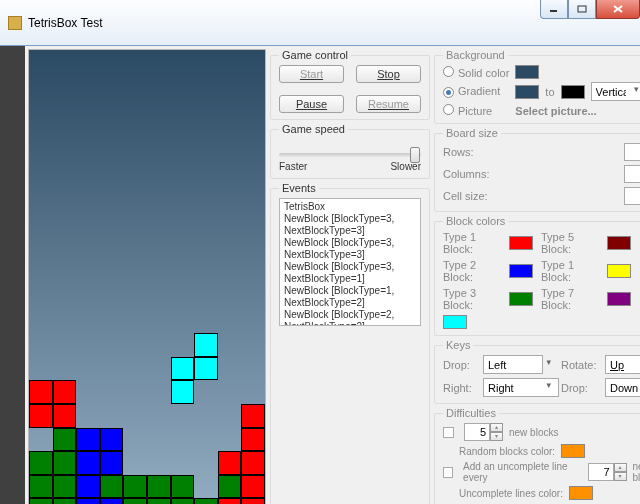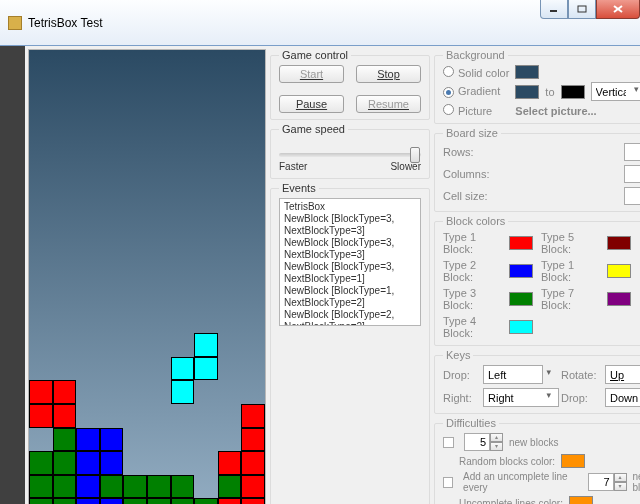--- a/index.html
+++ b/index.html
@@ -205,21 +205,20 @@
               <span>Type 5 Block:</span>
               <span class="swatch" style="background: rgb(128, 0, 0);"></span>
               <span>Type 2 Block:</span>
               <span class="swatch" style="background: rgb(0, 0, 255);"></span>
               <span>Type 1 Block:</span>
               <span class="swatch" style="background: rgb(255, 255, 0);"></span>
               <span>Type 3 Block:</span>
               <span class="swatch" style="background: rgb(0, 128, 0);"></span>
               <span>Type 7 Block:</span>
               <span class="swatch" style="background: rgb(128, 0, 128);"></span>
-              <span>Type 4 Block:</span>
               <span class="swatch" style="background: rgb(0, 255, 255);"></span>
               <span></span>
               <span></span>
             </div>
         </fieldset>
 
         <fieldset class="dis">
           <legend>Keys</legend>
           <div class="keysgrid">
             <span>Drop:</span>

